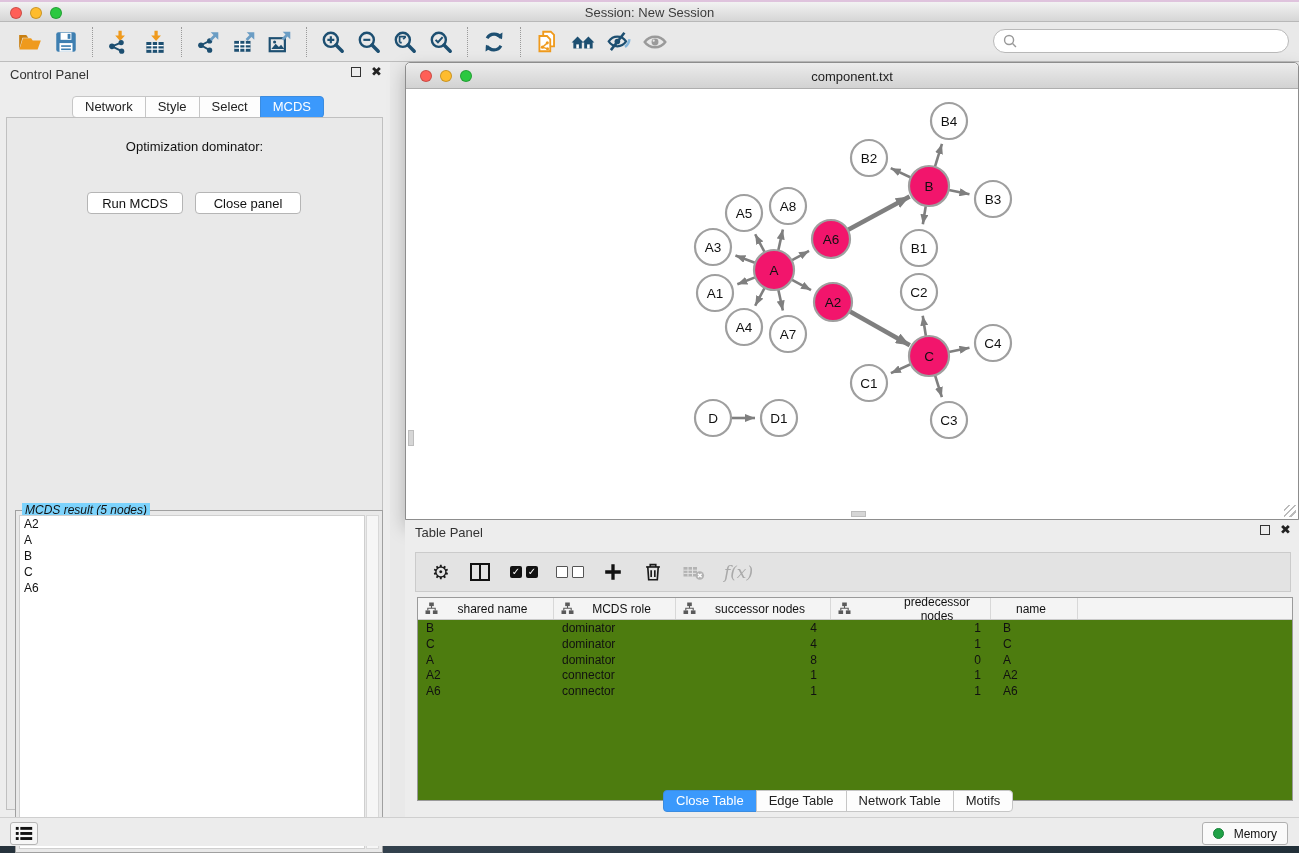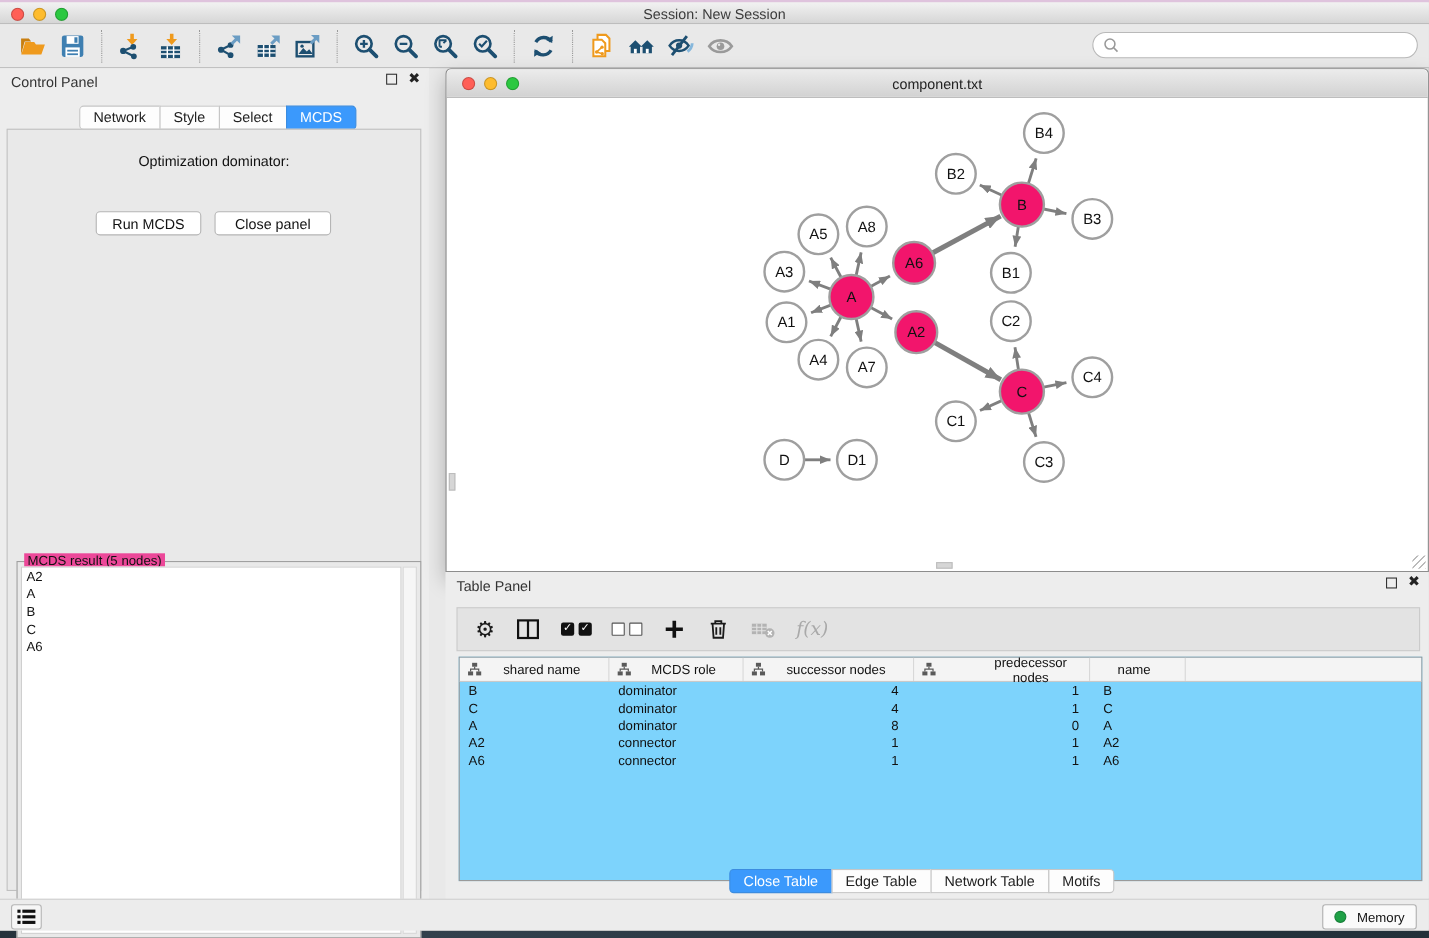--- a/index.html
+++ b/index.html
@@ -59,22 +59,22 @@
     align-items:center; justify-content:center; gap:3px; }
   .arr-up { width:0; height:0; border-left:4px solid transparent; border-right:4px solid transparent; border-bottom:4px solid #fff; }
   .arr-dn { width:0; height:0; border-left:4px solid transparent; border-right:4px solid transparent; border-top:4px solid #fff; }
   .btn { position:absolute; height:22px; background:#fff; border:1px solid #b5b5b5;
     border-radius:4px; font-size:13px; color:#111; padding:0 12px; font-family:"Liberation Sans",sans-serif; }
   .btn-run { left:80px; top:74px; width:96px; }
   .btn-close { left:188px; top:74px; width:106px; }
 
   .fieldset { position:absolute; left:8px; top:392px; width:368px; height:343px;
     border:1px solid #a0a0a0; background:#e9e9e9; }
-  .fieldset .legend { position:absolute; left:6px; top:-8px; background:#ec4899;
-    font-size:12px; color:#111; padding:0 3px; }
+  .fieldset .legend { position:absolute; left:6px; top:-8px; background:#7dd3fc;
+    font-size:12px; color:#111; padding:0 3px;font-style:italic; }
   .result-list { position:absolute; left:3px; top:4px; right:17px; bottom:3px;
     background:#fff; border:1px solid #cfcfcf; overflow:hidden; }
   .result-scroll { position:absolute; top:4px; right:3px; bottom:3px; width:13px;
     background:#f6f6f6; border:1px solid #d8d8d8; }
   .result-item { font-size:12px; color:#111; padding:1px 4px 0; height:16px; }
 
   
   .netwin { position:absolute; left:405px; top:62px; width:894px; height:458px;
     background:#fff; border:1px solid #8d8d8d; border-radius:5px 5px 0 0;
     box-shadow:0 8px 18px rgba(0,0,0,.25); }
@@ -96,21 +96,21 @@
     display:flex; align-items:center; gap:18px; padding-left:16px; }
   .tp-ic { display:flex; align-items:center; justify-content:center; height:26px; border:none; background:transparent; }
   .gear-glyph { font-family:"DejaVu Sans",sans-serif; font-size:20px; color:#1a1a1a; line-height:22px; }
   .fx-glyph { font-family:"DejaVu Serif",serif; font-style:italic; font-size:17px; color:#a9a9a9; }
   .chkpair { display:flex; gap:4px; }
   .chk { width:12px; height:12px; border-radius:2px; background:#111; color:#fff;
     font-size:10px; line-height:12px; text-align:center; font-family:"DejaVu Sans",sans-serif; }
   .unchk { width:12px; height:12px; border:1.5px solid #555; background:#fff; border-radius:1px; }
 
   .ntable { position:absolute; left:12px; top:77px; width:876px; height:204px;
-    background:#7dd3fc; border:1px solid #9a9a9a; }
+    background:#4d7c0f; border:1px solid #9a9a9a; }
   .thead { display:flex; height:22px; background:#f4f4f4; border-bottom:1px solid #c9c9c9; }
   .th { display:flex; align-items:center; border-right:1px solid #d8d8d8; font-size:12px; color:#111; }
   .th .col-ic { margin-left:7px; }
   .th .th-label { flex:1; text-align:center; padding-right:6px; }
   .tr { display:flex; height:15.8px; }
   .td { font-size:12px; color:#111; padding-top:1px; white-space:nowrap; }
   .td.c0 { padding-left:8px; } .td.c1 { padding-left:8px; }
   .td.c2 { text-align:right; padding-right:14px; } .td.c3 { text-align:right; padding-right:10px; }
   .td.c4 { padding-left:12px; }
 

